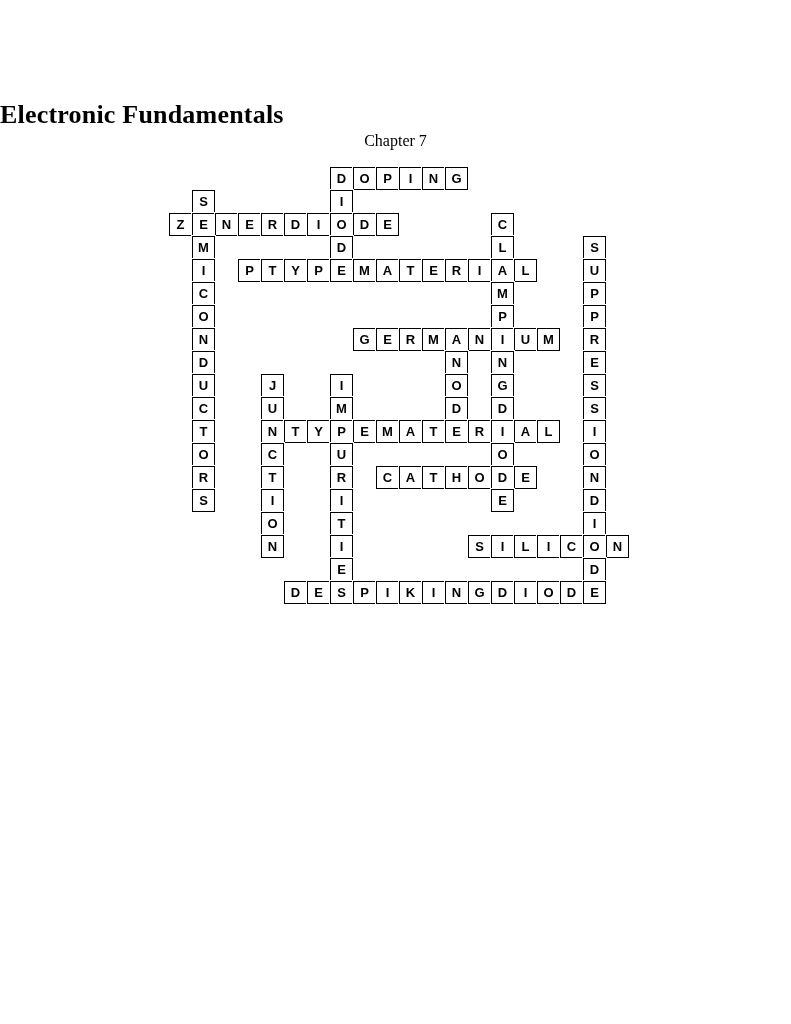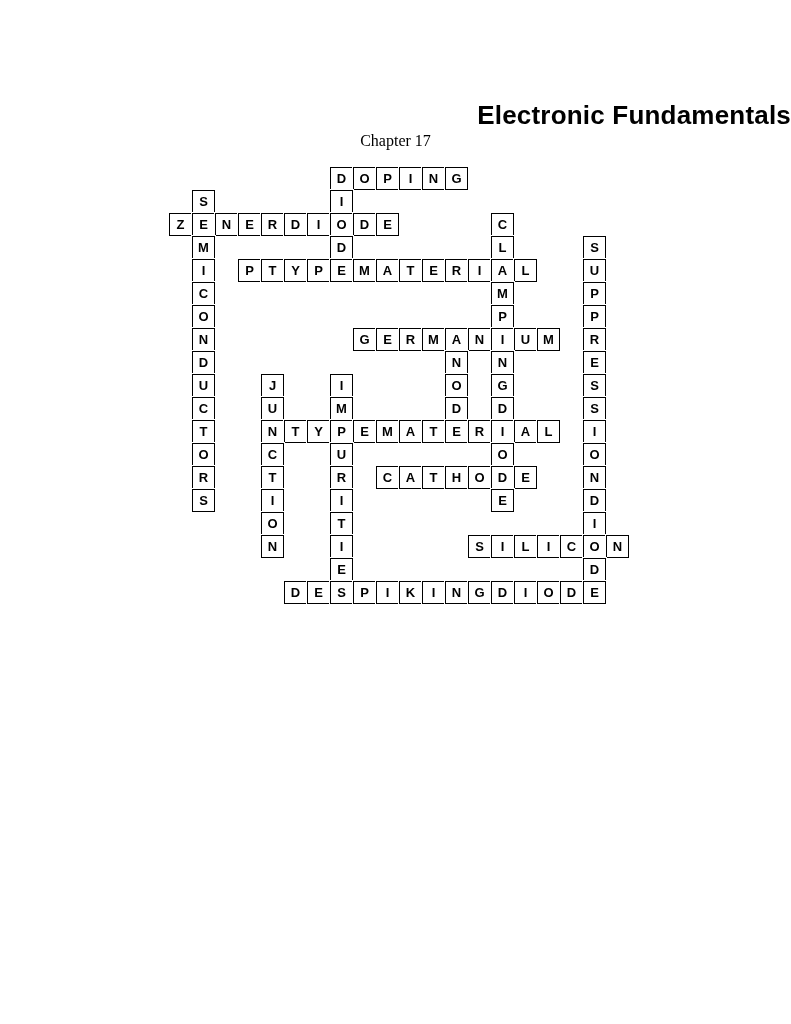--- a/index.html
+++ b/index.html
@@ -18,22 +18,22 @@
   #page {
     position: relative;
     width: 791px;
     height: 1024px;
   }
   .title {
     position: absolute;
     top: 100px;
     left: 0;
     width: 791px;
-    text-align: right;
-    font-family: Liberation Sans, sans-serif;
+    text-align: left;
+    font-family: Liberation Serif, serif;
     font-weight: bold;
     font-size: 26px;
     letter-spacing: 0.2px;
   }
   .subtitle {
     position: absolute;
     top: 132px;
     left: 0;
     width: 791px;
     text-align: center;
@@ -61,21 +61,21 @@
     color: #000000;
     
     box-shadow: 0 0 0 1px #ffffff;
   }
 </style>
 </head>
 <body>
 
 <div id="page">
   <div class="title">Electronic Fundamentals</div>
-  <div class="subtitle">Chapter 17</div>
+  <div class="subtitle">Chapter 7</div>
   <div id="grid">
       <div class="cell" style="left: 161px; top: 0px;">D</div>
       <div class="cell" style="left: 184px; top: 0px;">O</div>
       <div class="cell" style="left: 207px; top: 0px;">P</div>
       <div class="cell" style="left: 230px; top: 0px;">I</div>
       <div class="cell" style="left: 253px; top: 0px;">N</div>
       <div class="cell" style="left: 276px; top: 0px;">G</div>
       <div class="cell" style="left: 23px; top: 23px;">S</div>
       <div class="cell" style="left: 161px; top: 23px;">I</div>
       <div class="cell" style="left: 0px; top: 46px;">Z</div>

